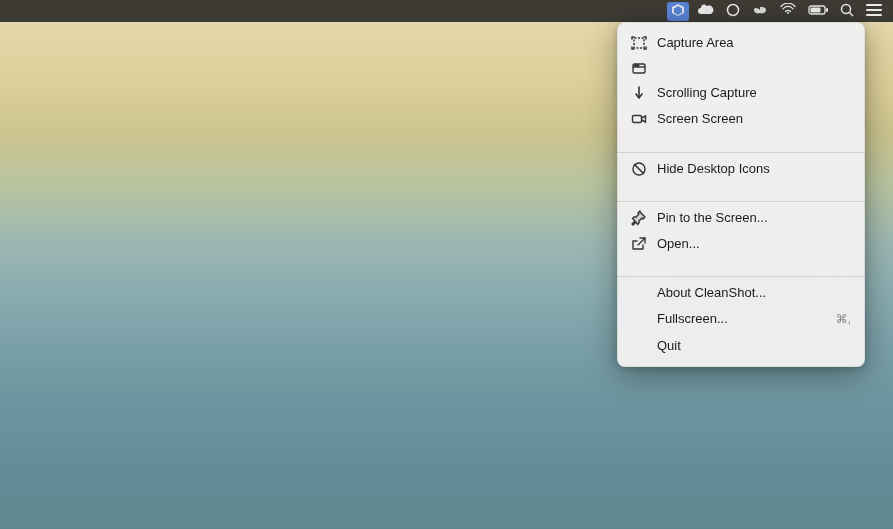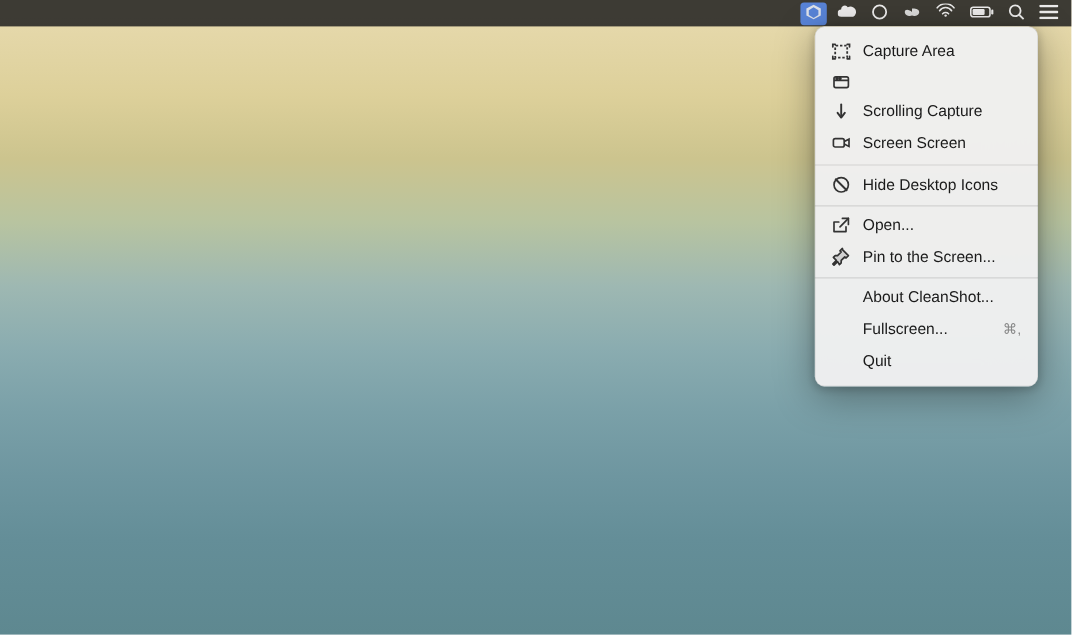--- a/index.html
+++ b/index.html
@@ -59,37 +59,37 @@
       background: #5c8be8;
       border-radius: 3px;
       padding: 1px 4px;
     }
 
     
     .dropdown {
       position: absolute;
       top: 22px;
       right: 28px;
-      width: 186px;
+      width: 248px;
       background: rgba(240, 240, 240, 0.97);
       backdrop-filter: blur(20px);
       border-radius: 8px;
       box-shadow: 0 8px 32px rgba(0,0,0,0.35), 0 2px 8px rgba(0,0,0,0.2), inset 0 0 0 0.5px rgba(0,0,0,0.15);
       z-index: 200;
       padding: 5px 0;
       font-size: 13px;
     }
 
     .menu-section {
       padding: 3px 0;
     }
 
     .menu-section + .menu-section {
       border-top: 1px solid rgba(0,0,0,0.12);
-      margin-top: 1px;
+      margin-top: 16px;
       padding-top: 3px;
     }
 
     .menu-item {
       display: flex;
       align-items: center;
       padding: 4px 14px;
       gap: 10px;
       cursor: pointer;
       color: #1a1a1a;
@@ -235,38 +235,38 @@
       <span class="menu-label">Hide Desktop Icons</span>
     </div>
 
   </div>
 
   <div class="menu-section">
 
     <div class="menu-item">
       <span class="menu-icon">
         <svg width="16" height="16" viewBox="0 0 16 16" fill="none" stroke="currentColor" stroke-width="1.4">
+          <path d="M9 2l5 5-2 2-1-1-3 3v2l-1.5 1.5L5 12l-3 3-1-1 3-3-2.5-2.5L3 7h2l3-3-1-1 2-2z" fill="currentColor" opacity="0.15" stroke-linejoin="round"></path>
+          <path d="M9 2l5 5-2 2-1-1-3 3v2l-1.5 1.5L5 12l-3 3-1-1 3-3-2.5-2.5L3 7h2l3-3-1-1 2-2z" stroke-linejoin="round"></path>
+        </svg>
+      </span>
+      <span class="menu-label">Pin to the Screen...</span>
+    </div>
+
+    <div class="menu-item">
+      <span class="menu-icon">
+        <svg width="16" height="16" viewBox="0 0 16 16" fill="none" stroke="currentColor" stroke-width="1.4">
           <path d="M12 9v4H2V5h4" stroke-linecap="round" stroke-linejoin="round"></path>
           <polyline points="9,2 14,2 14,7" stroke-linecap="round" stroke-linejoin="round"></polyline>
           <line x1="14" y1="2" x2="7" y2="9" stroke-linecap="round"></line>
         </svg>
       </span>
       <span class="menu-label">Open...</span>
     </div>
 
-    <div class="menu-item">
-      <span class="menu-icon">
-        <svg width="16" height="16" viewBox="0 0 16 16" fill="none" stroke="currentColor" stroke-width="1.4">
-          <path d="M9 2l5 5-2 2-1-1-3 3v2l-1.5 1.5L5 12l-3 3-1-1 3-3-2.5-2.5L3 7h2l3-3-1-1 2-2z" fill="currentColor" opacity="0.15" stroke-linejoin="round"></path>
-          <path d="M9 2l5 5-2 2-1-1-3 3v2l-1.5 1.5L5 12l-3 3-1-1 3-3-2.5-2.5L3 7h2l3-3-1-1 2-2z" stroke-linejoin="round"></path>
-        </svg>
-      </span>
-      <span class="menu-label">Pin to the Screen...</span>
-    </div>
-
   </div>
 
   <div class="menu-section">
 
     <div class="menu-item">
       <span class="menu-icon"></span>
       <span class="menu-label">About CleanShot...</span>
     </div>
 
     <div class="menu-item">

